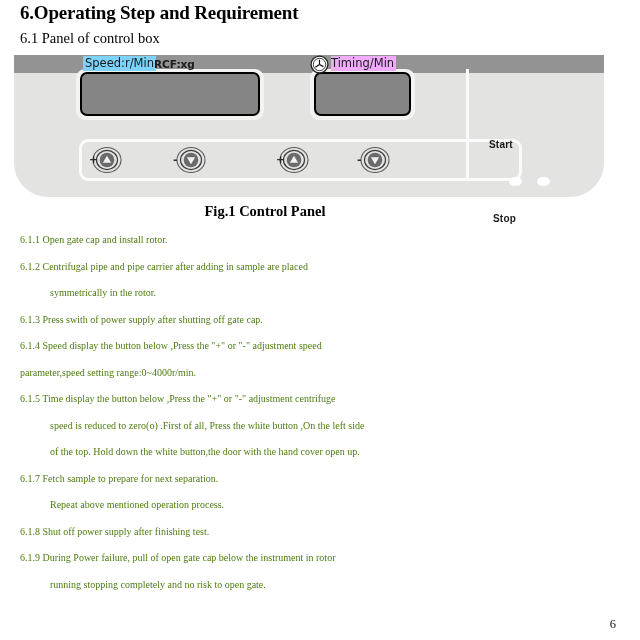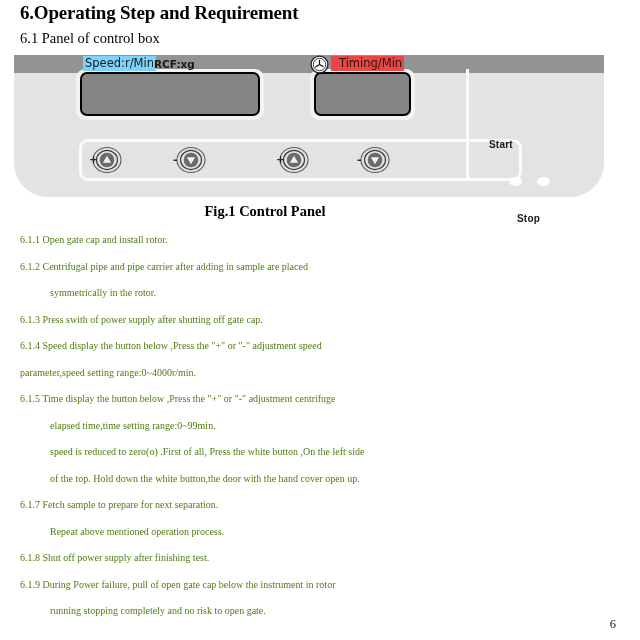--- a/index.html
+++ b/index.html
@@ -83,26 +83,26 @@
     font-family: "DejaVu Sans", sans-serif;
     font-weight: bold;
     font-size: 10.5px;
     line-height: 14px;
     white-space: nowrap;
   }
   .lbl-timing {
     position: absolute;
     left: 317px;
     top: 1px;
-    background: #ef4444;
+    background: #f0abfc;
     color: #1a1a1a;
     font-family: "DejaVu Sans", sans-serif;
     font-size: 11.5px;
     line-height: 15px;
-    padding: 0 2px 0 8px;
+    padding: 0 2px 0 0;
     white-space: nowrap;
   }
   .clock-icon {
     position: absolute;
     left: 296px;
     top: 0px;
     width: 19px;
     height: 19px;
   }
 
@@ -192,21 +192,21 @@
   }
   .start-label, .stop-label {
     position: absolute;
     font-family: Liberation Sans, sans-serif;
     font-weight: bold;
     font-size: 10px;
     color: #1a1a1a;
     letter-spacing: 0.2px;
   }
   .start-label { left: 475px; top: 84px; }
-  .stop-label  { left: 479px; top: 158px; margin-left: 24px; }
+  .stop-label  { left: 479px; top: 158px; }
   .btn-start { left: 501px; top: 73px; }
   .btn-stop  { left: 501px; top: 147px; }
 
   .led {
     position: absolute;
     width: 13px;
     height: 9px;
     border-radius: 50%;
     background: #ffffff;
     top: 122px;
@@ -368,21 +368,20 @@
 
   <p class="para justify">6.1.2  Centrifugal pipe and pipe carrier after adding in sample are placed</p>
   <p class="para cont">symmetrically in the rotor.</p>
 
   <p class="para">6.1.3 Press swith of power supply after shutting off gate cap.</p>
 
   <p class="para justify">6.1.4  Speed display the button below ,Press the "+" or "-" adjustment speed</p>
   <p class="para">parameter,speed setting range:0~4000r/min.</p>
 
   <p class="para justify">6.1.5  Time display the button below ,Press the "+" or "-" adjustment centrifuge</p>
-  <p class="para cont">elapsed time,time setting range:0~99min.</p>
 
   <p class="para cont justify">speed is reduced to zero(o) .First of all, Press the white button ,On the left side</p>
   <p class="para cont">of the top. Hold down the white button,the door with the hand cover open up.</p>
 
   <p class="para">6.1.7 Fetch sample to prepare for next separation.</p>
   <p class="para cont">Repeat above mentioned operation process.</p>
 
   <p class="para">6.1.8 Shut off power supply after finishing test.</p>
 
   <p class="para justify">6.1.9  During Power failure, pull of open gate cap below the instrument in rotor</p>

